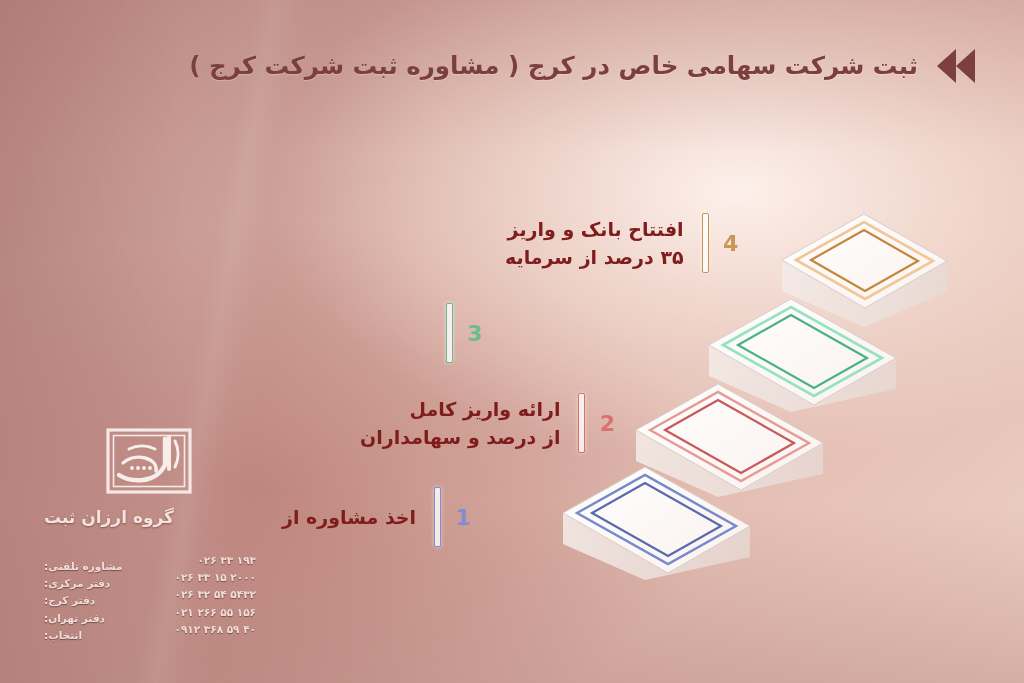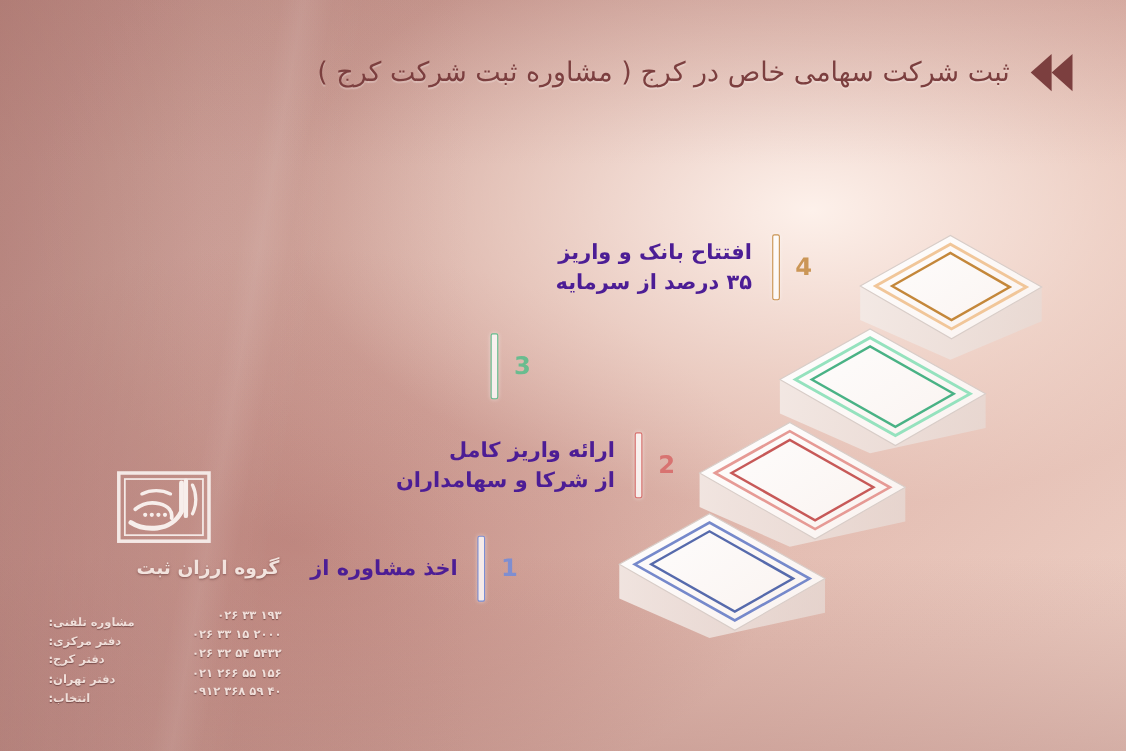--- a/index.html
+++ b/index.html
@@ -32,53 +32,53 @@
   }
 
   
   .header{
     position:absolute; top:46px; right:46px; left:180px;
     display:flex; align-items:center; justify-content:flex-start; gap:14px;
     flex-direction:row;
   }
   .chev{ flex:0 0 auto; width:46px; height:40px; display:block; }
   .title{
-    font-size:24.5px; font-weight:400; color:#7c3f3f;
+    font-size:24.5px; font-weight:700; color:#7c3f3f;
     letter-spacing:0px; white-space:nowrap; line-height:1.35;
     text-shadow:0 1px 1px rgba(255,255,255,0.25);
   }
 
   
   .stairs{ position:absolute; left:0; top:0; width:1024px; height:683px; }
 
   
   .step-label{ position:absolute; display:flex; flex-direction:row; align-items:center; gap:0; }
   .step-text{
     text-align:right; font-size:19px; font-weight:700; line-height:1.5;
-    color:#4c1d95; white-space:nowrap; padding-right:18px;
+    color:#7f1d1d; white-space:nowrap; padding-right:18px;
   }
   .step-bar{
     width:7px; height:60px; border-radius:2px;
     background:rgba(255,255,255,0.80);
     border:1.6px solid #999;
     box-shadow:0 0 4px rgba(255,255,255,0.5);
     flex:0 0 auto;
   }
   .step-num{
     font-size:22px; font-weight:700; width:44px; text-align:center;
     flex:0 0 auto; opacity:.95;
   }
 
   #label-4{ top:213px; left:505px; }
   #label-3{ top:303px; left:428px; }
   #label-2{ top:393px; left:360px; }
   #label-1{ top:487px; left:282px; }
 
   
-  .brand{ position:absolute; left:44px; top:425px; width:210px; text-align:right; }
+  .brand{ position:absolute; left:44px; top:425px; width:210px; text-align:left; }
   .logo-mark{ width:100px; height:72px; margin:0 auto; display:block; }
   .brand-name{
     margin-top:10px; font-size:17px; font-weight:700; color:#f2e3de;
     text-shadow:0 1px 2px rgba(80,35,35,0.5); letter-spacing:.3px;
   }
   .contacts{ position:absolute; left:44px; top:551px; width:212px; }
   .crow{
     display:flex; flex-direction:row; justify-content:space-between; align-items:center;
     height:17.4px; color:#f0dfda; font-size:10.5px; font-weight:700;
     text-shadow:0 1px 1px rgba(70,30,30,0.55);
@@ -161,21 +161,21 @@
   <span class="step-text">
     <br>
   </span>
 </div>
 
 <div class="step-label" id="label-2">
   <span class="step-num" style="color: rgb(216, 112, 110);">2</span>
   <span class="step-bar" id="bar-2" style="border-color: rgb(216, 112, 110);"></span>
   <span class="step-text">
     <span>ارائه واریز کامل</span><br>
-    <span>از شرکا و سهامداران</span>
+    <span>از درصد و سهامداران</span>
   </span>
 </div>
 
 <div class="step-label" id="label-1">
   <span class="step-num" style="color: rgb(123, 142, 212);">1</span>
   <span class="step-bar" id="bar-1" style="border-color: rgb(123, 142, 212);"></span>
   <span class="step-text">
     <span>اخذ مشاوره از</span><br>
   </span>
 </div>

